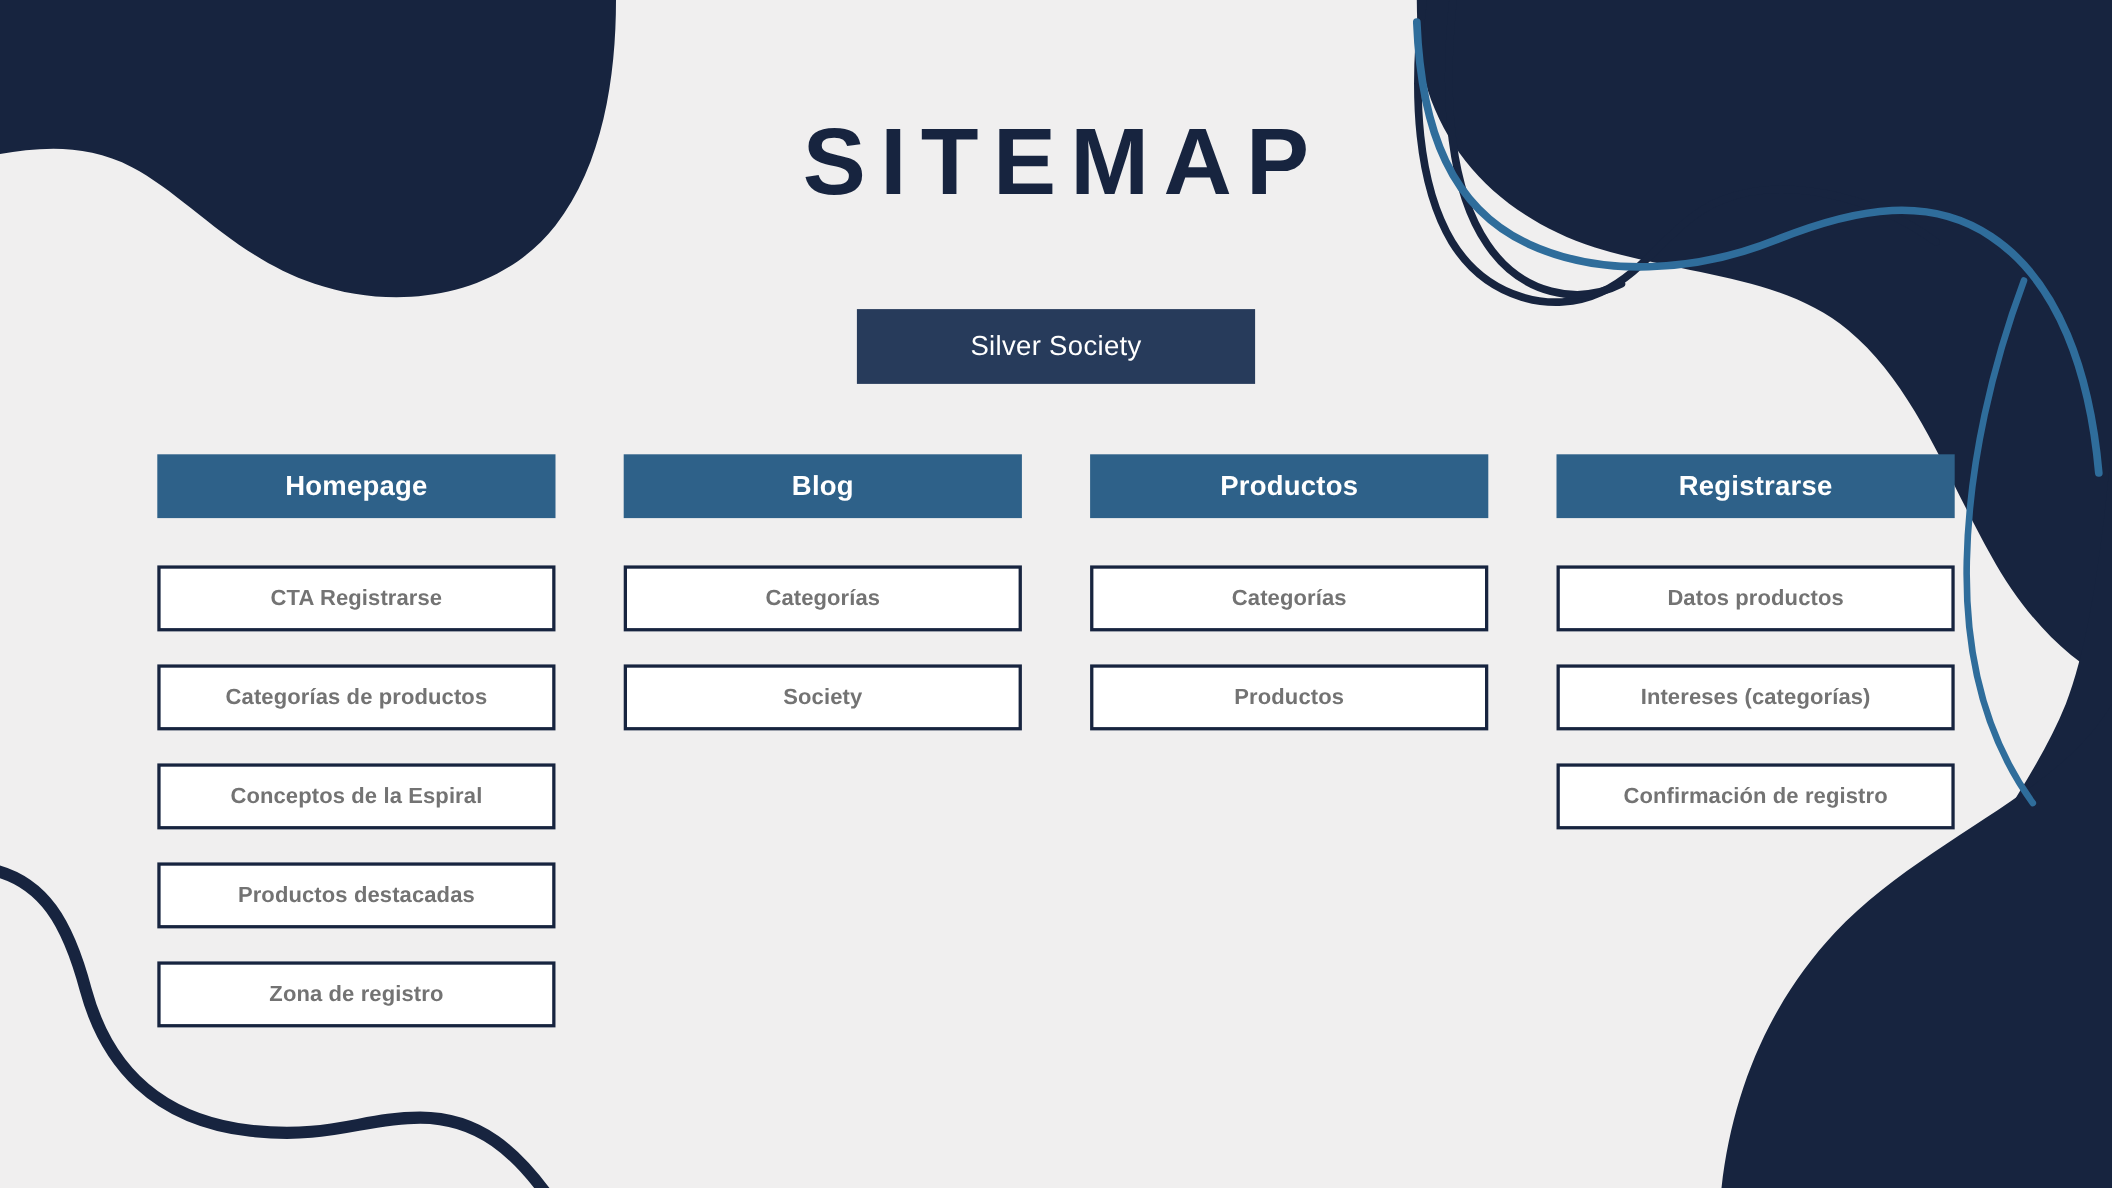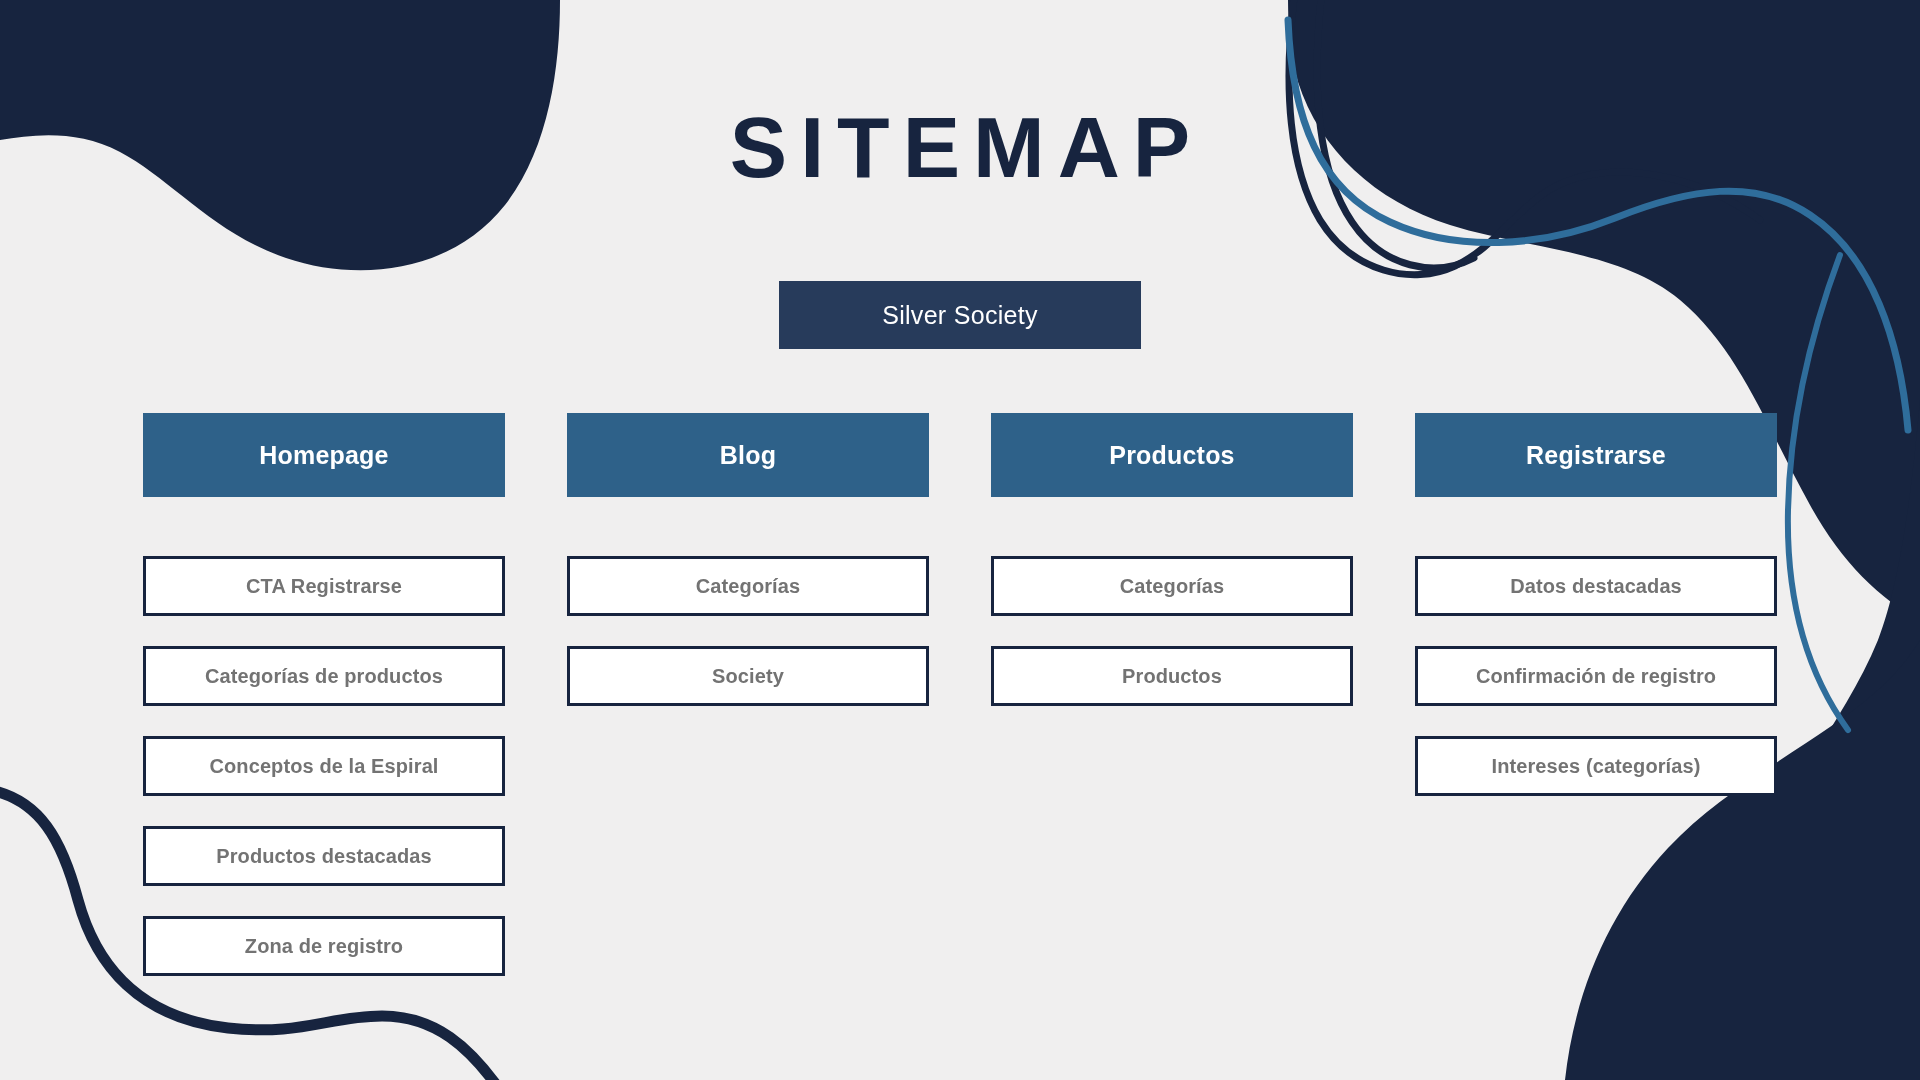--- a/index.html
+++ b/index.html
@@ -79,26 +79,26 @@
     width: 1634px;
     display: flex;
     justify-content: space-between;
   }
   .column {
     width: 362px;
     display: flex;
     flex-direction: column;
   }
   .column-header {
-    height: 84px;
+    height: 58px;
     background: #2e6189;
     display: flex;
     align-items: center;
     justify-content: center;
-    margin-bottom: 59px;
+    margin-bottom: 43px;
   }
   .column-header-label {
     color: #ffffff;
     font-size: 25px;
     font-weight: 700;
     letter-spacing: 0.2px;
   }
   .node-box {
     height: 60px;
     background: #ffffff;
@@ -203,25 +203,25 @@
         <div class="node-box">
           <span class="node-box-label">Productos</span>
         </div>
       </div>
 
       <div class="column">
         <div class="column-header">
           <span class="column-header-label">Registrarse</span>
         </div>
         <div class="node-box">
-          <span class="node-box-label">Datos destacadas</span>
+          <span class="node-box-label">Datos productos</span>
+        </div>
+        <div class="node-box">
+          <span class="node-box-label">Intereses (categorías)</span>
         </div>
         <div class="node-box">
           <span class="node-box-label">Confirmación de registro</span>
-        </div>
-        <div class="node-box">
-          <span class="node-box-label">Intereses (categorías)</span>
         </div>
       </div>
 
     </div>
   </div>
 </div>
 
 </body></html>

